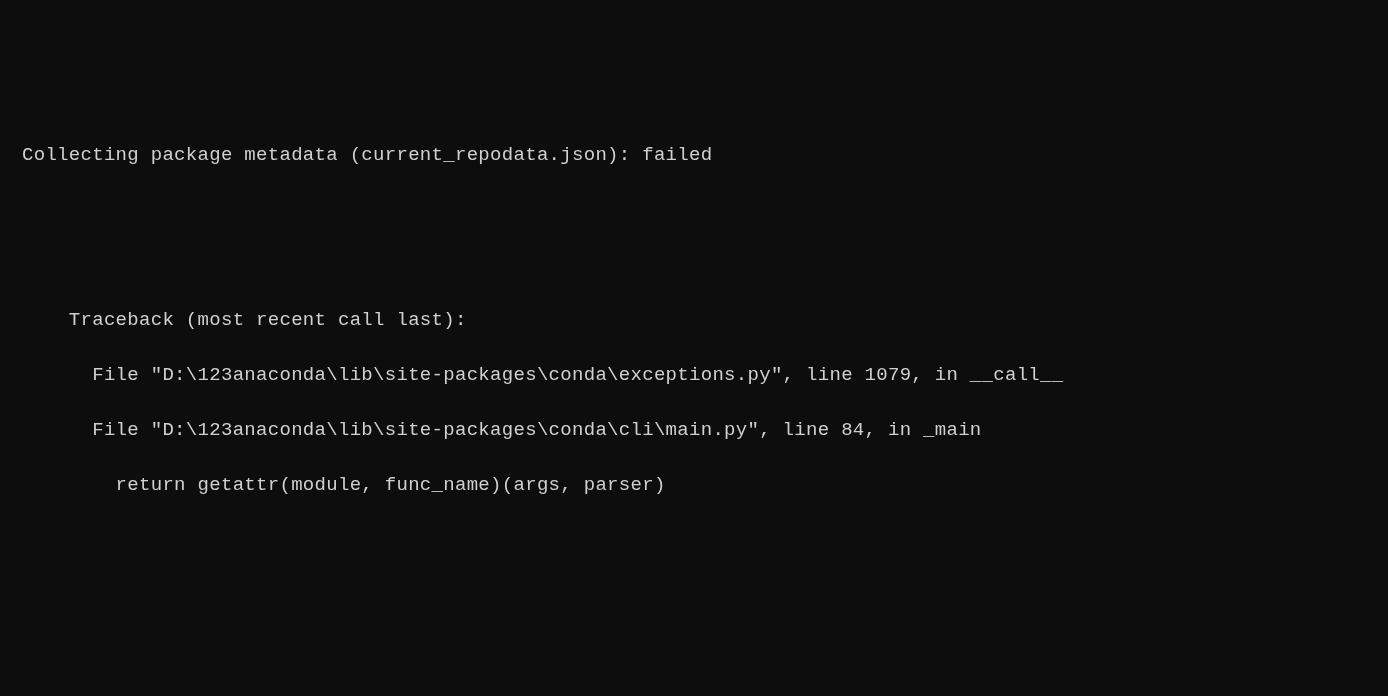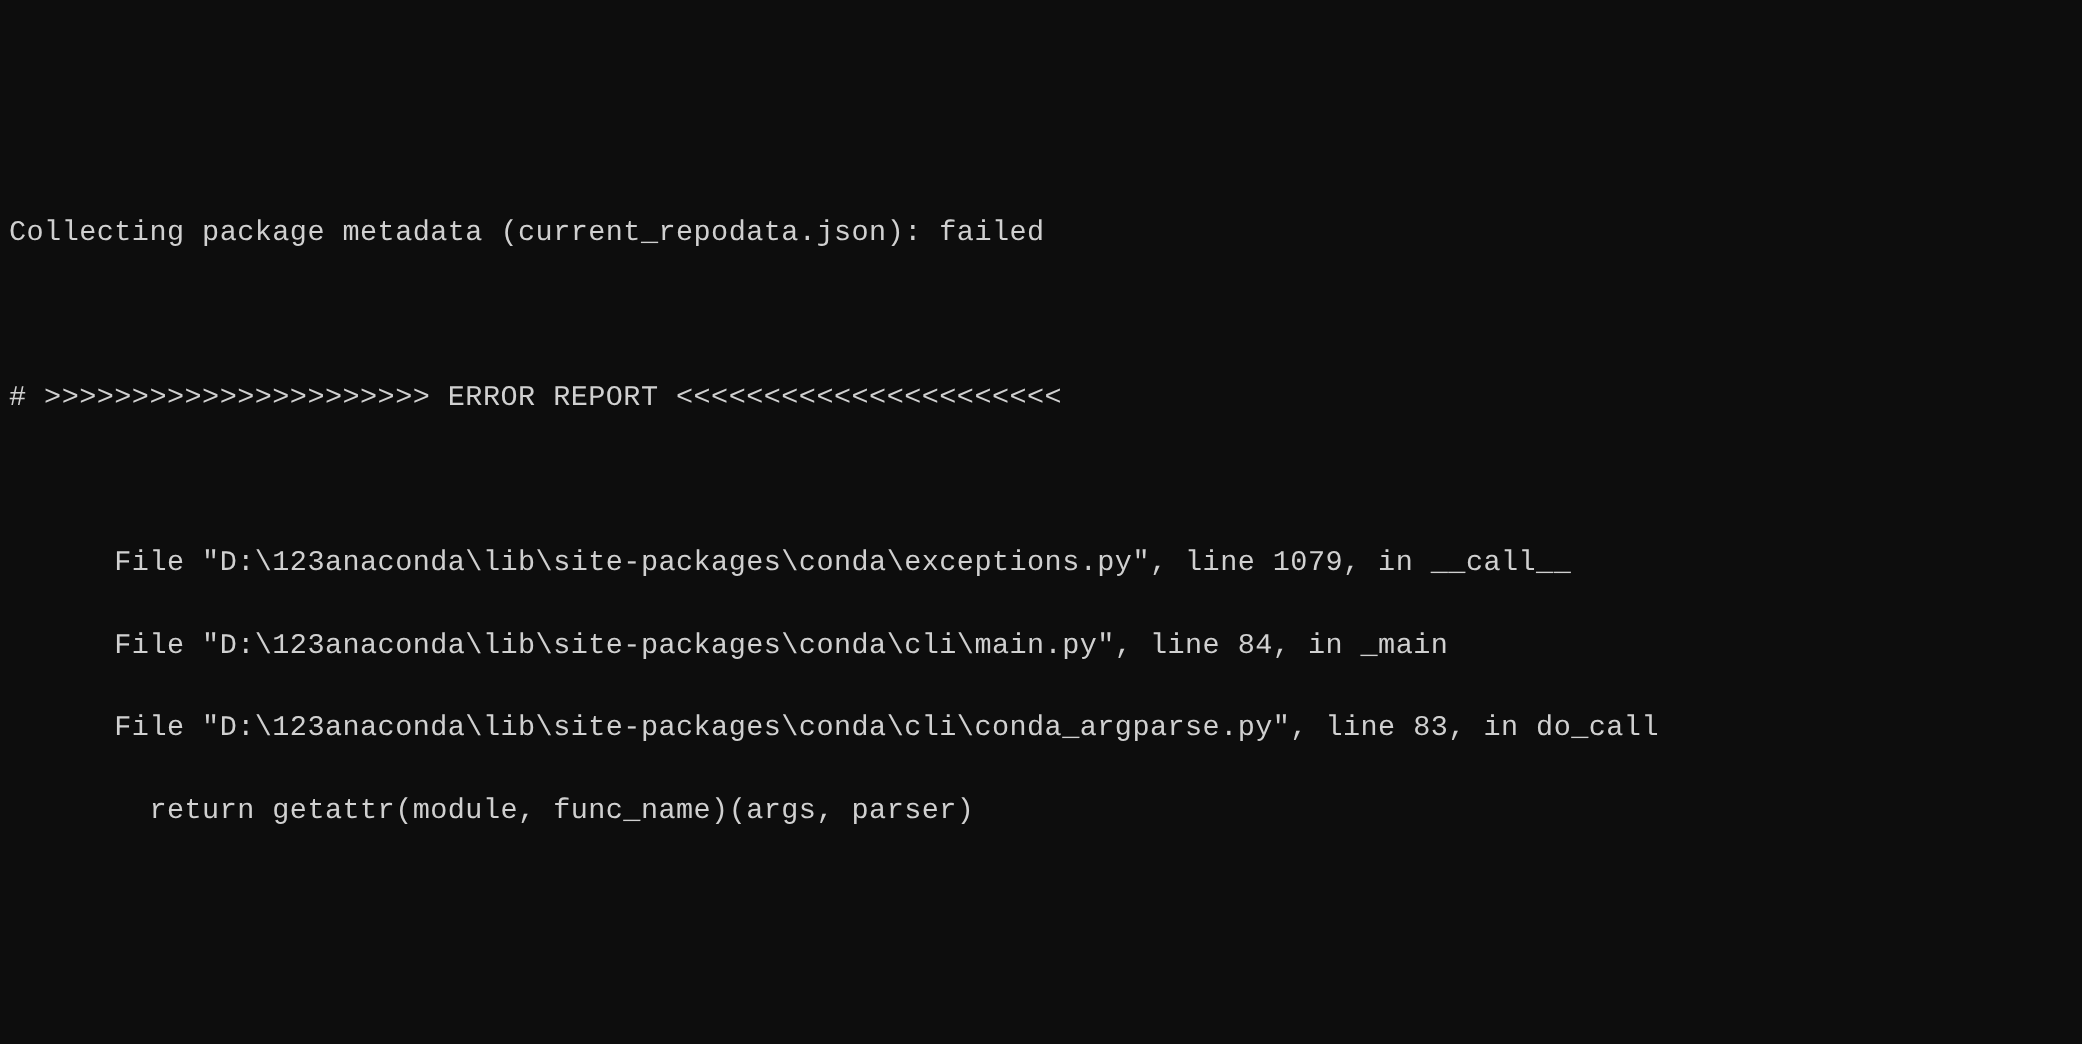--- a/index.html
+++ b/index.html
@@ -19,39 +19,39 @@
       width: 1388px;
       height: 696px;
       letter-spacing: 0.3px;
     }
     .terminal {
       width: 100%;
       height: 100%;
     }
     .line {
       display: block;
+      margin-left: 16px;
     }
     .blank-line {
       display: block;
       height: 1.45em;
     }
   </style>
 </head>
 <body>
 
 
 
 <div class="terminal">
 <span class="line">Collecting package metadata (current_repodata.json): failed</span>
 <span class="blank-line"></span>
-<span class="line"># &gt;&gt;&gt;&gt;&gt;&gt;&gt;&gt;&gt;&gt;&gt;&gt;&gt;&gt;&gt;&gt;&gt;&gt;&gt;&gt;&gt;&gt; ERROR REPORT &lt;&lt;&lt;&lt;&lt;&lt;&lt;&lt;&lt;&lt;&lt;&lt;&lt;&lt;&lt;&lt;&lt;&lt;&lt;&lt;&lt;&lt;</span>
 <span class="blank-line"></span>
+<span class="line">    Traceback (most recent call last):</span>
 <span class="line">      File "D:\123anaconda\lib\site-packages\conda\exceptions.py", line 1079, in __call__</span>
 <span class="line">      File "D:\123anaconda\lib\site-packages\conda\cli\main.py", line 84, in _main</span>
-<span class="line">      File "D:\123anaconda\lib\site-packages\conda\cli\conda_argparse.py", line 83, in do_call</span>
 <span class="line">        return getattr(module, func_name)(args, parser)</span>
 
 
 
 
 
 
 
 
 

